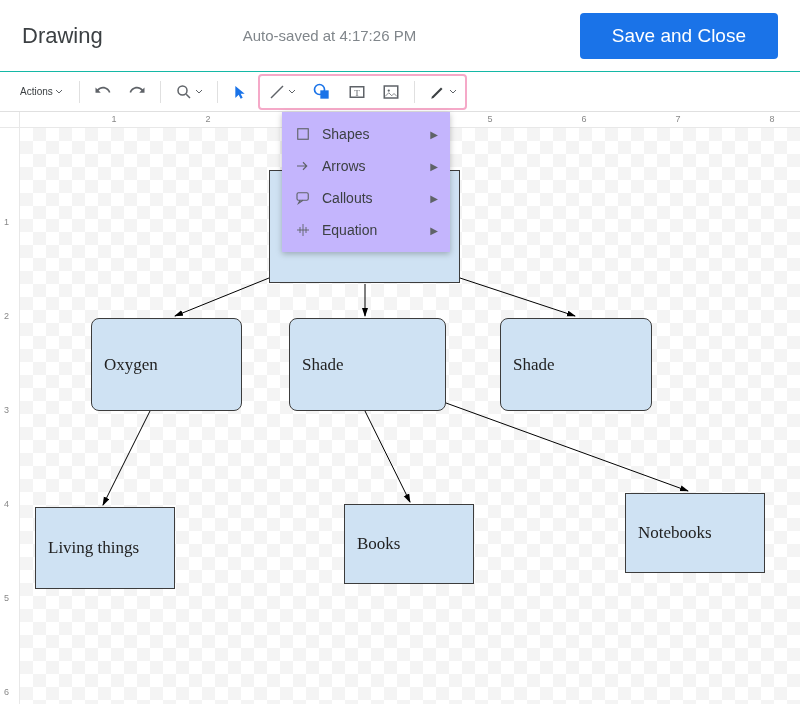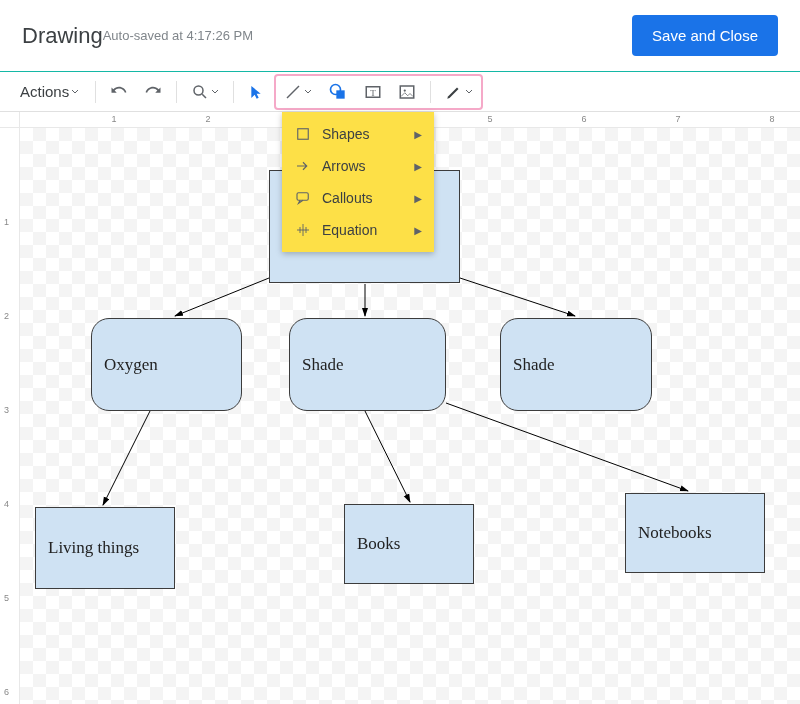--- a/index.html
+++ b/index.html
@@ -1,28 +1,28 @@
 <!DOCTYPE html>
 <html><head>
 <meta charset="utf-8">
 <style>
   * { box-sizing: border-box; }
   html, body { margin:0; padding:0; font-family: Arial, Helvetica, sans-serif; color:#222; }
   body { width:800px; height:704px; overflow:hidden; background:#fff; position:relative; }
 
   .header { height:72px; border-bottom:1px solid #14b8a6; display:flex; align-items:center; padding:0 22px; }
   .title { font-size:22px; color:#3c4043; flex:0 0 auto; }
-  .autosave { font-size:13px; color:#80868b; }
+  .autosave { font-size:15px; color:#80868b; margin-left:140px; }
   .header-spacer { flex:1; }
-  .save-btn { background:#1a73e8; color:#fff; border:none; border-radius:4px; font-size:15px; font-weight:500; padding:12px 20px; cursor:pointer; }
+  .save-btn { background:#1a73e8; color:#fff; border:none; border-radius:4px; font-size:19px; font-weight:500; padding:12px 32px; cursor:pointer; }
 
   .toolbar { height:40px; border-bottom:1px solid #e0e0e0; display:flex; align-items:center; padding:0 12px; gap:4px; }
   .tb-btn { height:28px; display:flex; align-items:center; justify-content:center; padding:0 6px; cursor:pointer; color:#5f6368; border-radius:3px; }
   .tb-sep { width:1px; height:22px; background:#e0e0e0; margin:0 4px; }
-  .tb-actions { padding:0 8px; font-size:15px; color:#3c4043; height:28px; display:flex; align-items:center; cursor:pointer; }
+  .tb-actions { padding:0 8px; font-size:10px; color:#3c4043; height:28px; display:flex; align-items:center; cursor:pointer; }
   .tb-group-highlight { border:2px solid #f5a9c8; border-radius:4px; display:flex; align-items:center; gap:4px; padding:2px; }
   .selected-icon { color:#1a73e8; }
   .dd-caret { margin-left:2px; }
 
   .ruler-h { position:absolute; left:20px; right:0; top:112px; height:16px; background:#fff; border-bottom:1px solid #e8e8e8; z-index:5; font-size:9px; color:#888;}
   .ruler-h .tick-label { position:absolute; top:2px; transform:translateX(-50%); }
   .ruler-v { position:absolute; left:0; top:128px; width:20px; bottom:0; background:#fff; border-right:1px solid #e8e8e8; z-index:5; }
   .ruler-corner { position:absolute; left:0; top:112px; width:20px; height:16px; background:#fff; border-right:1px solid #e8e8e8; border-bottom:1px solid #e8e8e8; z-index:6;}
   .ruler-v .tick-label { position:absolute; left:4px; font-size:9px; color:#888; transform:translateY(-50%) rotate(0); }
 
@@ -33,24 +33,24 @@
       linear-gradient(45deg, #eee 25%, transparent 25%),
       linear-gradient(-45deg,#eee 25%, transparent 25%),
       linear-gradient(45deg, transparent 75%, #eee 75%),
       linear-gradient(-45deg, transparent 75%, #eee 75%);
     background-size:26px 26px;
     background-position:0 0, 0 13px, 13px -13px, -13px 0;
     opacity:.6;
   }
 
   .shape { position:absolute; background:#cfe2f3; border:1px solid #3c3c3c; display:flex; align-items:center; padding-left:12px; font-size:17px; font-family: "Times New Roman", serif; }
-  .rounded { border-radius:18px; }
+  .rounded { border-radius:8px; }
   .arrow { position:absolute; overflow:visible; z-index:1; }
 
-  .dropdown { position:absolute; left:282px; top:112px; width:152px; background:#fde047; box-shadow:0 2px 6px rgba(0,0,0,.25); z-index:30; padding:6px 0; }
+  .dropdown { position:absolute; left:282px; top:112px; width:168px; background:#c4b5fd; box-shadow:0 2px 6px rgba(0,0,0,.25); z-index:30; padding:6px 0; }
   .dropdown-item { display:flex; align-items:center; height:32px; padding:0 12px; font-size:14px; color:#3c4043; cursor:pointer; }
   .dd-label { margin-left:10px; flex:1; }
   .dd-tip { color:#5f6368; font-size:10px; }
 </style>
 </head>
 <body>
 
 <div class="header">
   <div class="title">Drawing</div>
   <div class="autosave">Auto-saved at 4:17:26 PM</div>

